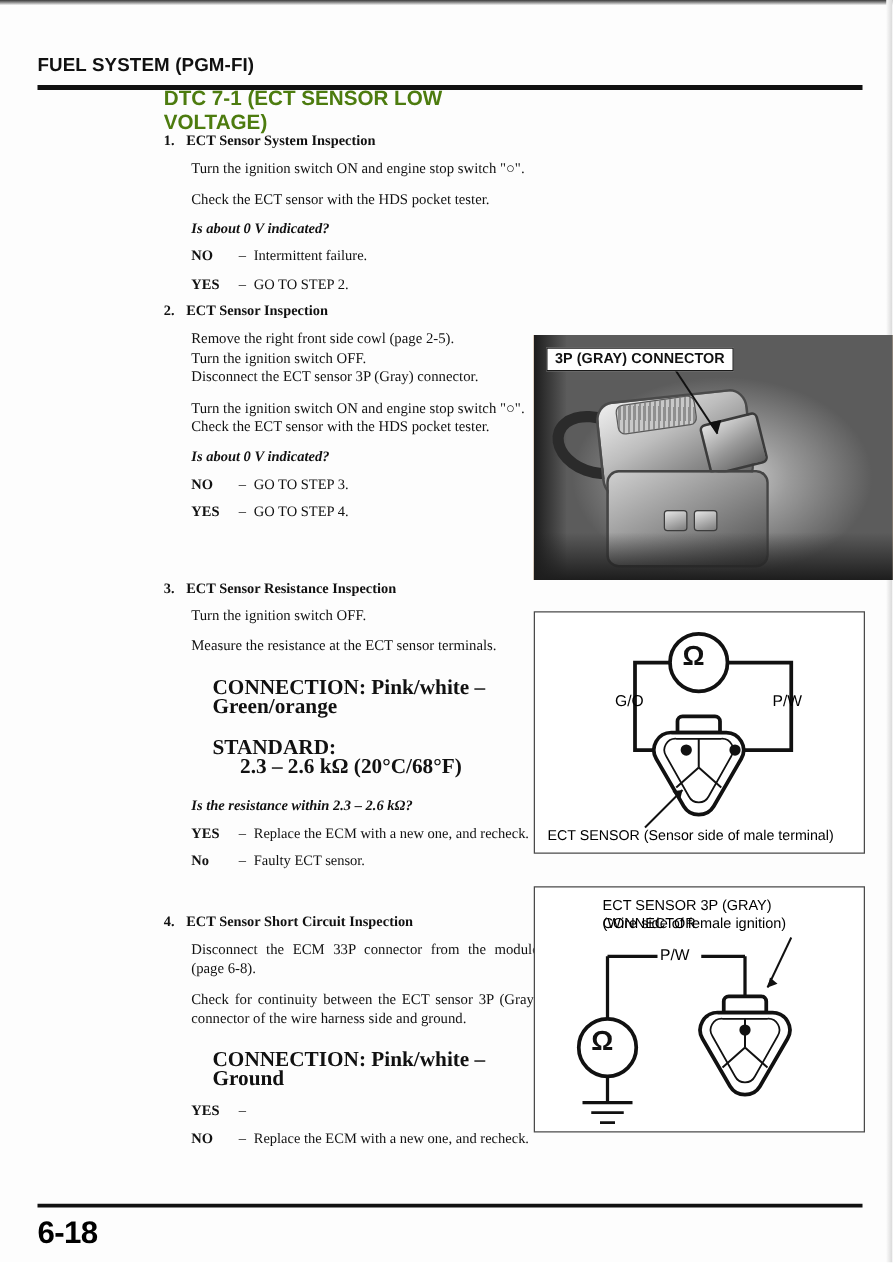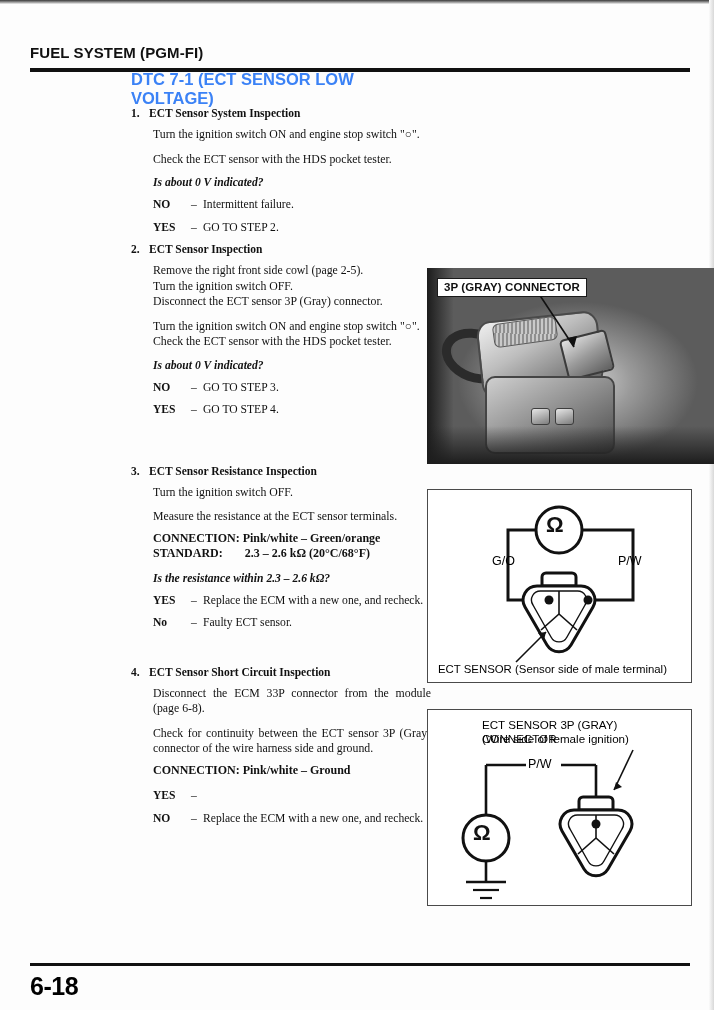--- a/index.html
+++ b/index.html
@@ -55,21 +55,21 @@
 
   
   .dtc-title {
     position: absolute;
     left: 131px;
     top: 70px;
     width: 300px;
     font-size: 16.5px;
     font-weight: bold;
     line-height: 19px;
-    color: #3b82f6;
+    color: #4d7c0f;
   }
 
   
   .col-text {
     position: absolute;
     left: 131px;
     top: 106px;
     width: 300px;
   }
   .step {
@@ -123,24 +123,24 @@
   }
   .ans .dash {
     width: 12px;
     flex: 0 0 12px;
   }
   .ans .txt {
     flex: 1 1 auto;
     text-align: justify;
   }
   .spec {
-    font-size: 12px;
+    font-size: 17px;
     font-weight: bold;
     line-height: 15.5px;
-    margin: 0;
+    margin: 17px;
   }
   .spec .val {
     display: inline-block;
     padding-left: 22px;
   }
   .spec-block { margin-bottom: 10px; }
 
   
   .fig {
     position: absolute;

